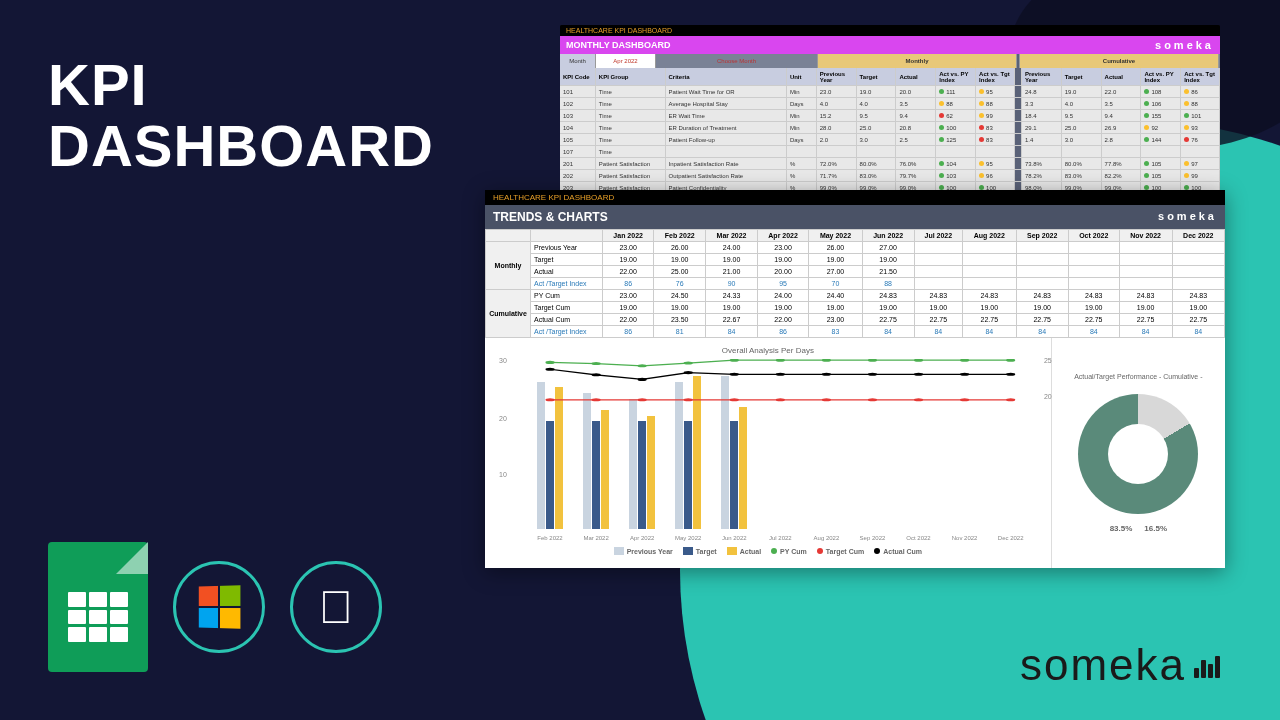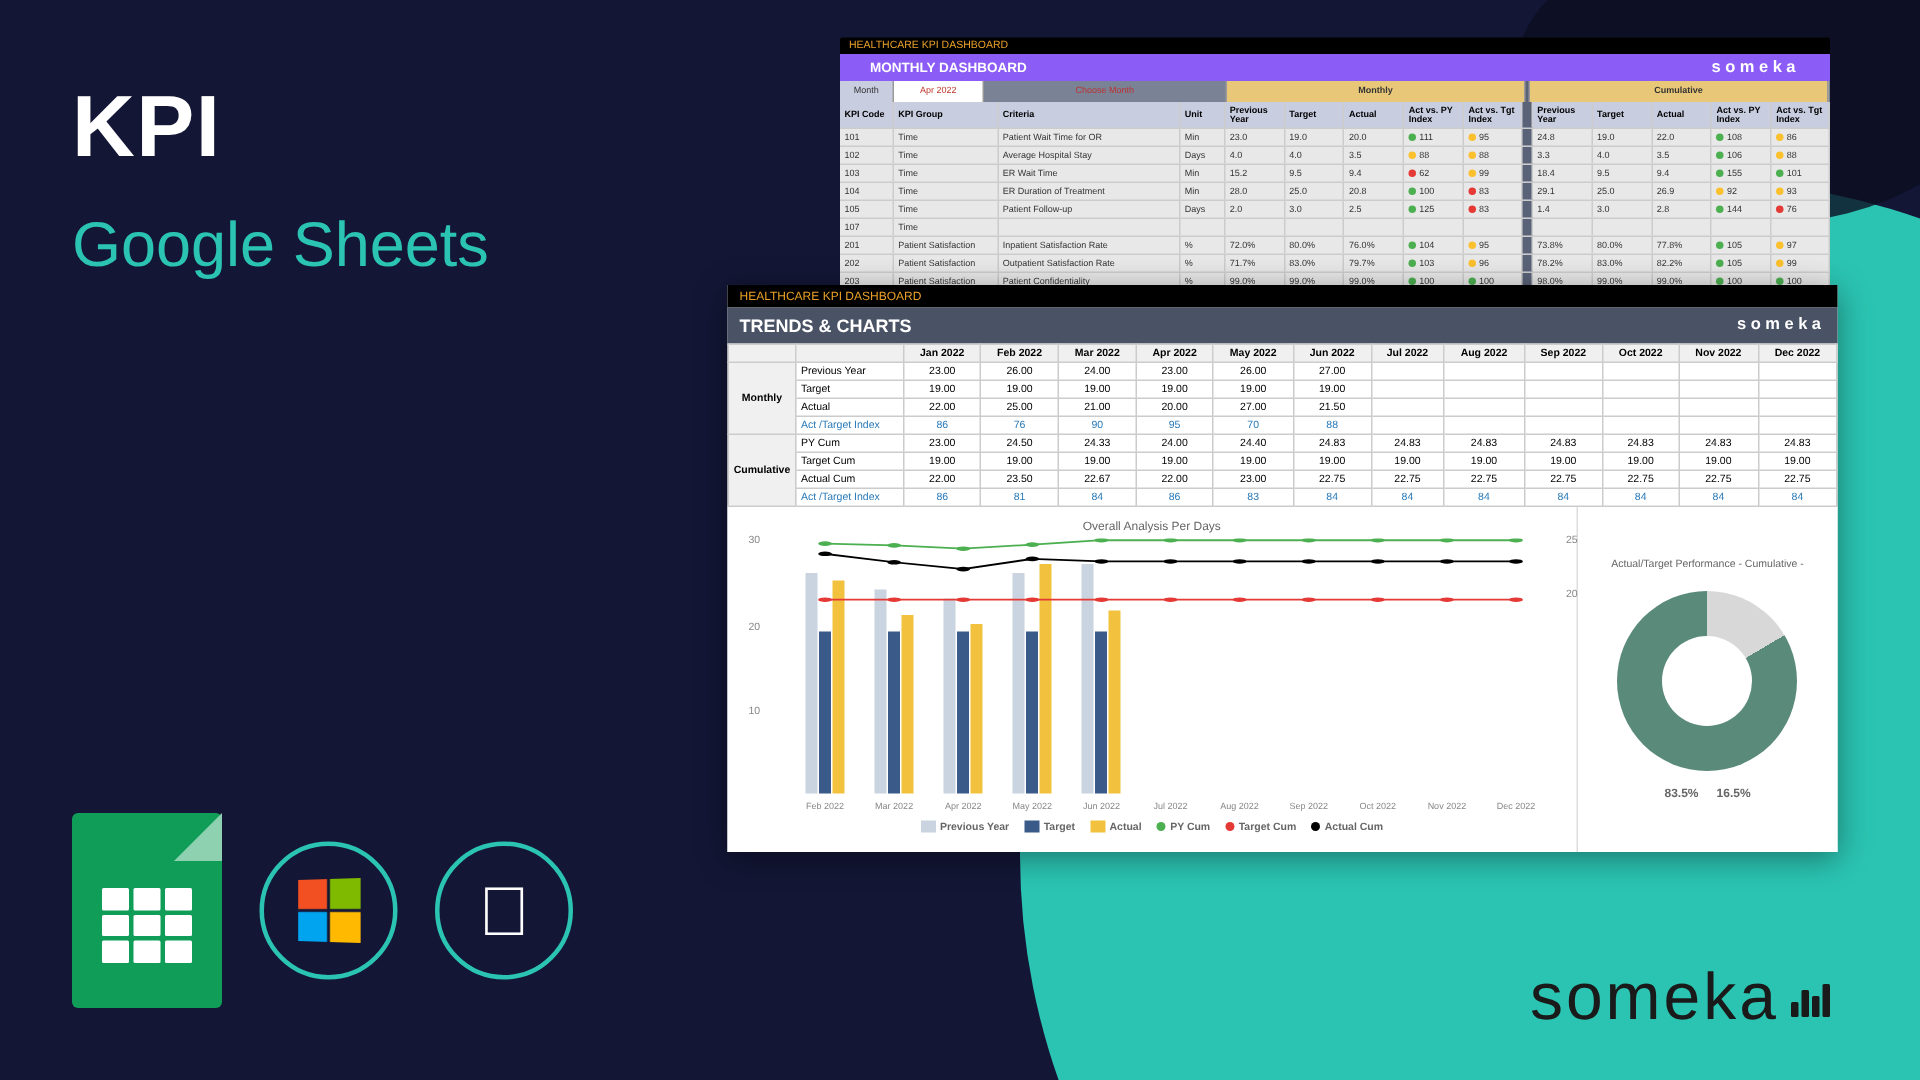--- a/index.html
+++ b/index.html
@@ -16,21 +16,21 @@
 .gsheet-grid span{background:#fff;border-radius:1px}
 .circ{width:92px;height:92px;border:3px solid #2bc4b2;border-radius:50%;display:flex;align-items:center;justify-content:center}
 .win{display:grid;grid-template-columns:1fr 1fr;grid-template-rows:1fr 1fr;gap:2px;width:42px;height:42px;transform:perspective(100px) rotateY(-8deg)}
 .win span:nth-child(1){background:#f25022}.win span:nth-child(2){background:#7fba00}.win span:nth-child(3){background:#00a4ef}.win span:nth-child(4){background:#ffb900}
 .apple{font-size:46px;color:#fff;line-height:1}
 .brand{position:absolute;right:60px;bottom:30px;font-size:44px;font-weight:500;color:#1a1a1a;letter-spacing:2px;z-index:3;display:flex;align-items:center;gap:4px}
 .brand-icon{width:26px;height:26px;display:inline-flex;align-items:flex-end;gap:2px;margin-left:4px}
 .brand-icon span{width:5px;background:#1a1a1a;border-radius:1px}
 .ss1{position:absolute;right:60px;top:25px;width:660px;background:#0c0c0c;z-index:1;font-size:7px;border-radius:2px;overflow:hidden}
 .ss1-top{background:#000;color:#e8a028;padding:2px 6px;font-size:7px}
-.ss1-hdr{background:#8b5cf6;color:#fff;padding:3px 20px;font-size:9px;font-weight:bold;display:flex;justify-content:space-between;align-items:center}
+.ss1-hdr{background:#d946ef;color:#fff;padding:3px 6px;font-size:9px;font-weight:bold;display:flex;justify-content:space-between;align-items:center}
 .ss1-mhdr{display:flex;background:#7a8296;color:#333;height:14px}
 .ss1-mhdr>div{border-right:1px solid #999;display:flex;align-items:center;justify-content:center;font-size:6px}
 .ss1-body{background:#e8e8e8;color:#333}
 .ss1-row{display:flex;height:12px;font-size:6px;border-bottom:1px solid #ccc}
 .ss1-row>div{border-right:1px solid #ccc;display:flex;align-items:center;padding:0 3px;overflow:hidden}
 .dot{width:5px;height:5px;border-radius:50%;display:inline-block;margin-right:2px}
 .dg{background:#4caf50}.dy{background:#fbc02d}.dr{background:#e53935}
 .ss2{position:absolute;right:55px;top:190px;width:740px;background:#fff;z-index:2;font-size:8px;box-shadow:0 4px 20px rgba(0,0,0,.4)}
 .ss2-top{background:#000;color:#e8a028;padding:3px 8px;font-size:8px}
 .ss2-hdr{background:#4a5266;color:#fff;padding:5px 8px;font-size:12px;font-weight:bold;display:flex;justify-content:space-between}
@@ -62,21 +62,21 @@
 .someka-w{font-size:11px;color:#fff;letter-spacing:3px}
 </style>
 </head>
 <body>
 
 <div class="bgteal"></div>
 <div class="bgdark"></div>
 
 <div class="left">
   <div class="title">KPI</div>
-  <div class="subtitle">Google Sheets</div>
+  <div class="title">DASHBOARD</div>
 </div>
 
 <div class="iconrow">
   <div class="gsheet">
     <div class="gsheet-grid">
         <span></span>
         <span></span>
         <span></span>
         <span></span>
         <span></span>

